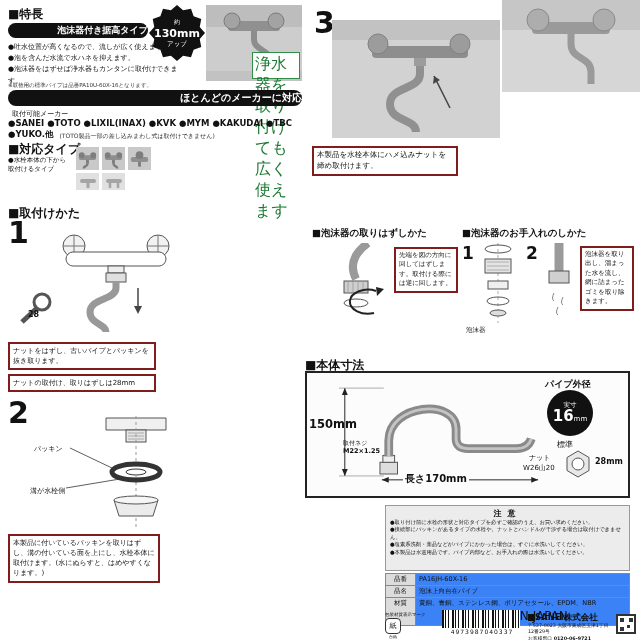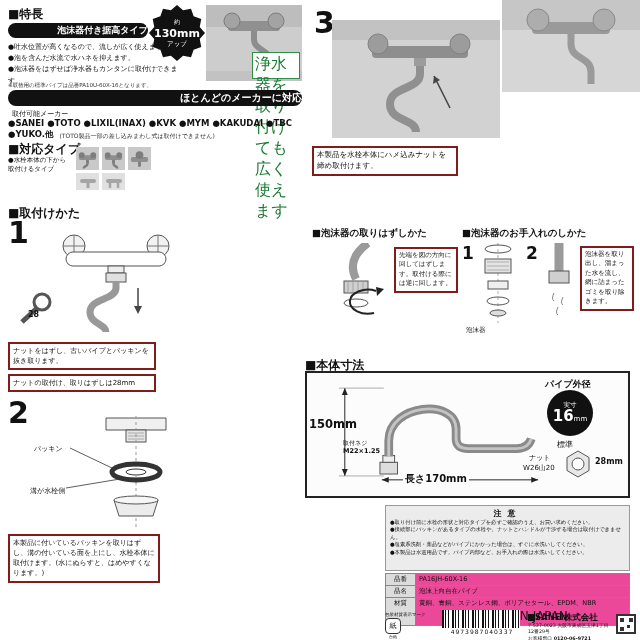--- a/index.html
+++ b/index.html
@@ -28,21 +28,21 @@
 .tile{width:23px;height:23px;background:#c9c9c9;display:flex;align-items:center;justify-content:center}
 .tile2{width:23px;height:17px;background:#e0e0e0;display:flex;align-items:center;justify-content:center}
 .dim-box{border:2px solid #222;background:#fcfcfc}
 .dia-circle{width:46px;height:46px;border-radius:50%;background:#111;color:#fff;display:flex;flex-direction:column;align-items:center;justify-content:center;line-height:1;text-align:center}
 .dia-top{font-size:6.5px}
 .dia-num{font-size:15px;font-weight:bold}
 .dia-unit{font-size:7px;font-style:normal}
 .notice{background:#ececec;border:1px solid #999;padding:2px 4px}
 .n-title{text-align:center;font-size:8px;font-weight:bold;letter-spacing:6px}
 .n-item{font-size:5.3px;line-height:1.4}
-.prow{display:flex;border:1px solid #888;border-top:0;background:#ec4899}
+.prow{display:flex;border:1px solid #888;border-top:0;background:#3b82f6}
 .prow.first{border-top:1px solid #888}
 .plabel{width:30px;background:#dcdcdc;text-align:center;font-size:6.5px;padding:1px 0;border-right:1px solid #888}
 .pval{flex:1;font-size:6.5px;padding:1px 3px;line-height:1.35}
 .made{display:block;text-align:center;font-weight:normal;font-size:12px}
 .barcode{width:78px;height:18px;background:repeating-linear-gradient(90deg,#111 0 2px,#fff 2px 3px,#111 3px 4px,#fff 4px 6px,#111 6px 7px,#fff 7px 10px)}
 .qr{width:20px;height:20px;border:2px solid #333;background:linear-gradient(#333 0 0) 2px 2px/4px 4px no-repeat,linear-gradient(#333 0 0) 11px 2px/4px 4px no-repeat,linear-gradient(#333 0 0) 2px 11px/4px 4px no-repeat,linear-gradient(#333 0 0) 9px 9px/3px 3px no-repeat,#fff}
 .paper-box{width:16px;height:16px;border:1px solid #333;border-radius:4px;display:flex;align-items:center;justify-content:center;font-size:7px;background:#fff}
 .leaderless{pointer-events:none}
 </style>
 </head>

